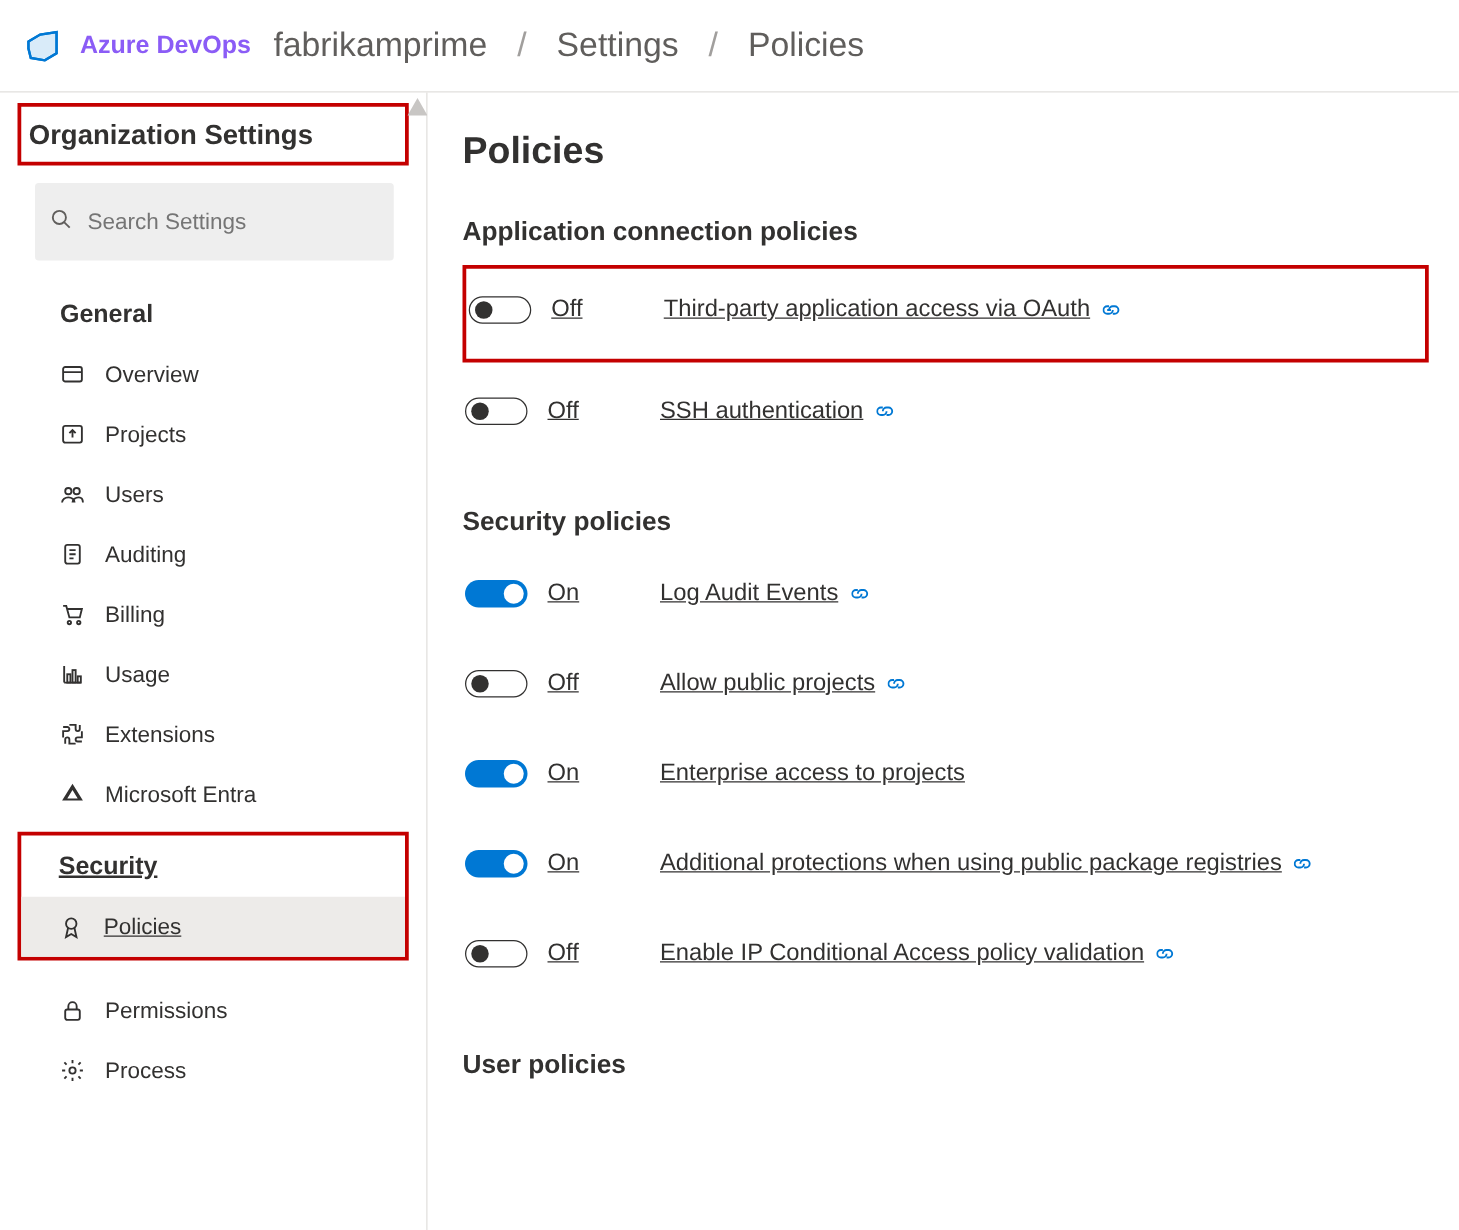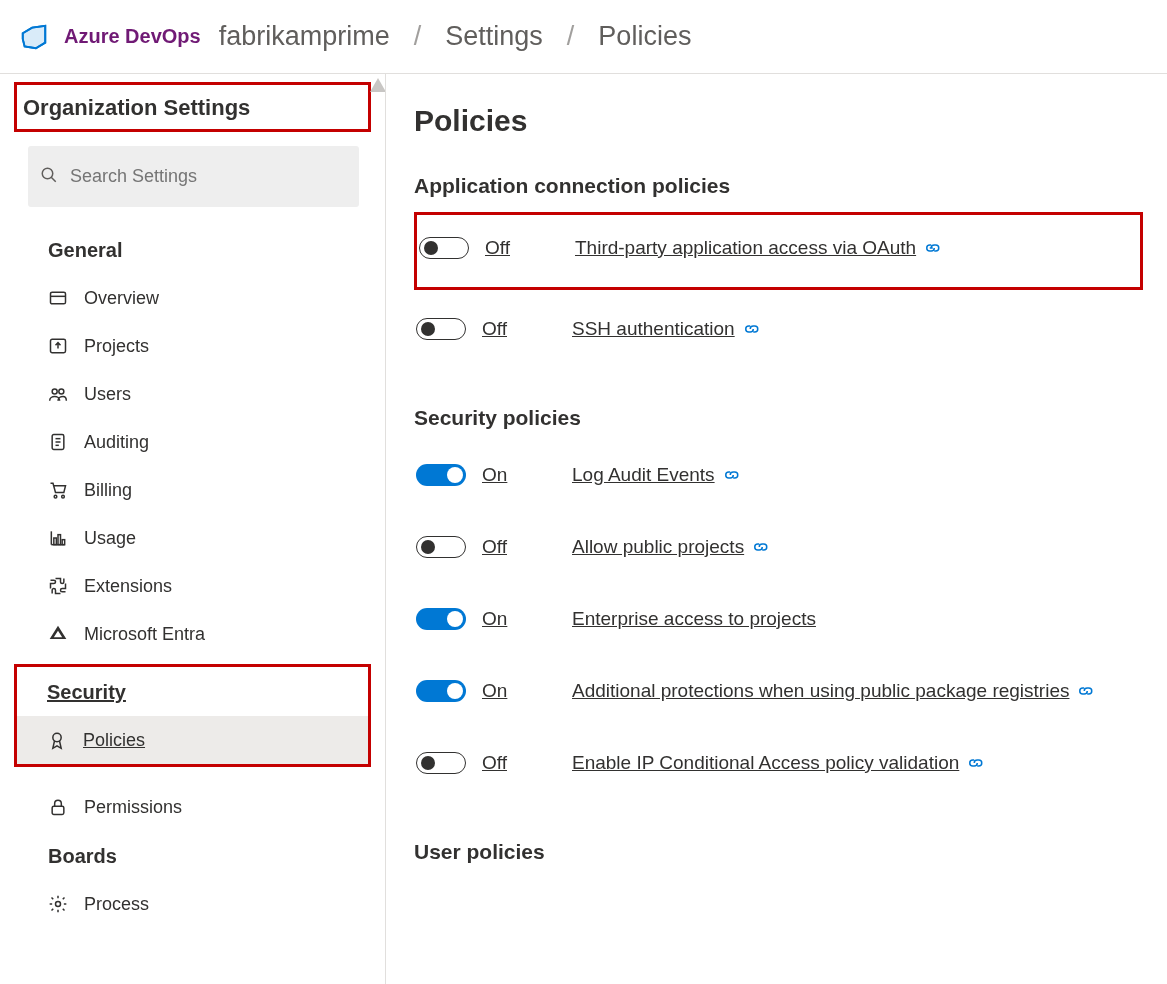--- a/index.html
+++ b/index.html
@@ -19,38 +19,38 @@
     align-items: center;
     padding: 0 18px;
     border-bottom: 1px solid #e1dfdd;
     gap: 14px;
   }
   .logo {
     width: 32px; height: 30px;
     color: #0078d4;
   }
   .brand-link {
-    color: #701a75;
+    color: #8b5cf6;
     font-weight: 700;
     font-size: 20px;
     text-decoration: none;
     margin-right: 4px;
   }
   .crumb, .crumb-sep {
     color: #605e5c;
     font-size: 27px;
   }
   .crumb-sep { margin: 0 10px; color: #a19f9d; }
   .layout {
     display: flex;
     height: calc(100% - 74px);
   }
   
   .sidebar {
-    width: 386px;
+    width: 342px;
     border-right: 1px solid #e1dfdd;
     position: relative;
     overflow-y: auto;
   }
   .scroll-wedge {
     position: absolute;
     right: -1px;
     top: 4px;
     width: 0; height: 0;
     border-left: 8px solid transparent;
@@ -323,21 +323,20 @@
     <div class="nav-item">
       <span class="nav-icon">
         <svg viewBox="0 0 24 24" width="20" height="20" fill="none" stroke="currentColor" stroke-width="1.8">
             <rect x="5" y="11" width="14" height="10" rx="2"></rect>
             <path d="M8 11 V8 a4 4 0 0 1 8 0 v3"></path>
           </svg>
       </span>
       <span>Permissions</span>
     </div>
 
-    <div class="section-head">Boards</div>
     <div class="nav-item">
       <span class="nav-icon">
         <svg viewBox="0 0 24 24" width="20" height="20" fill="none" stroke="currentColor" stroke-width="1.8">
             <circle cx="12" cy="12" r="3"></circle>
             <path d="M12 2v3M12 19v3M4.2 4.2l2.1 2.1M17.7 17.7l2.1 2.1M2 12h3M19 12h3M4.2 19.8l2.1-2.1M17.7 6.3l2.1-2.1"></path>
           </svg>
       </span>
       <span>Process</span>
     </div>
   </div>

